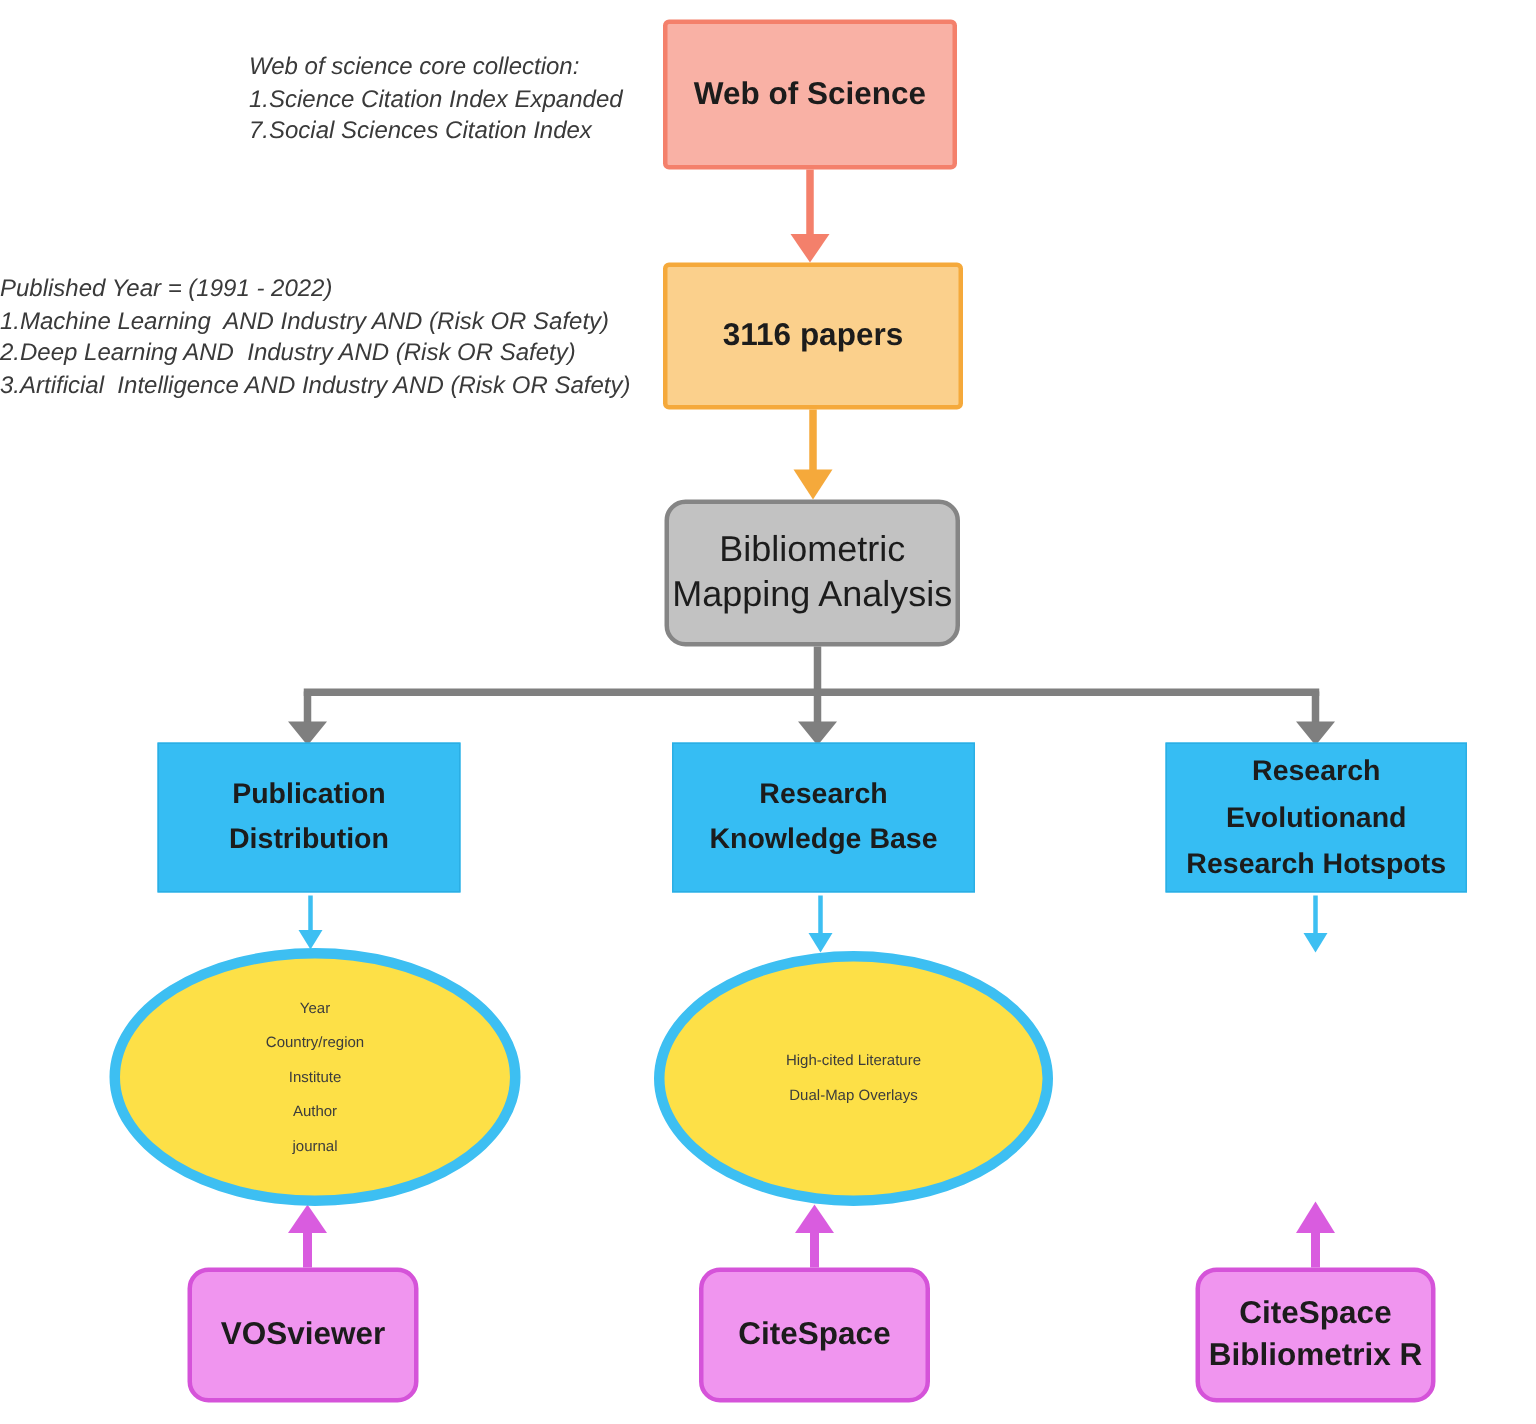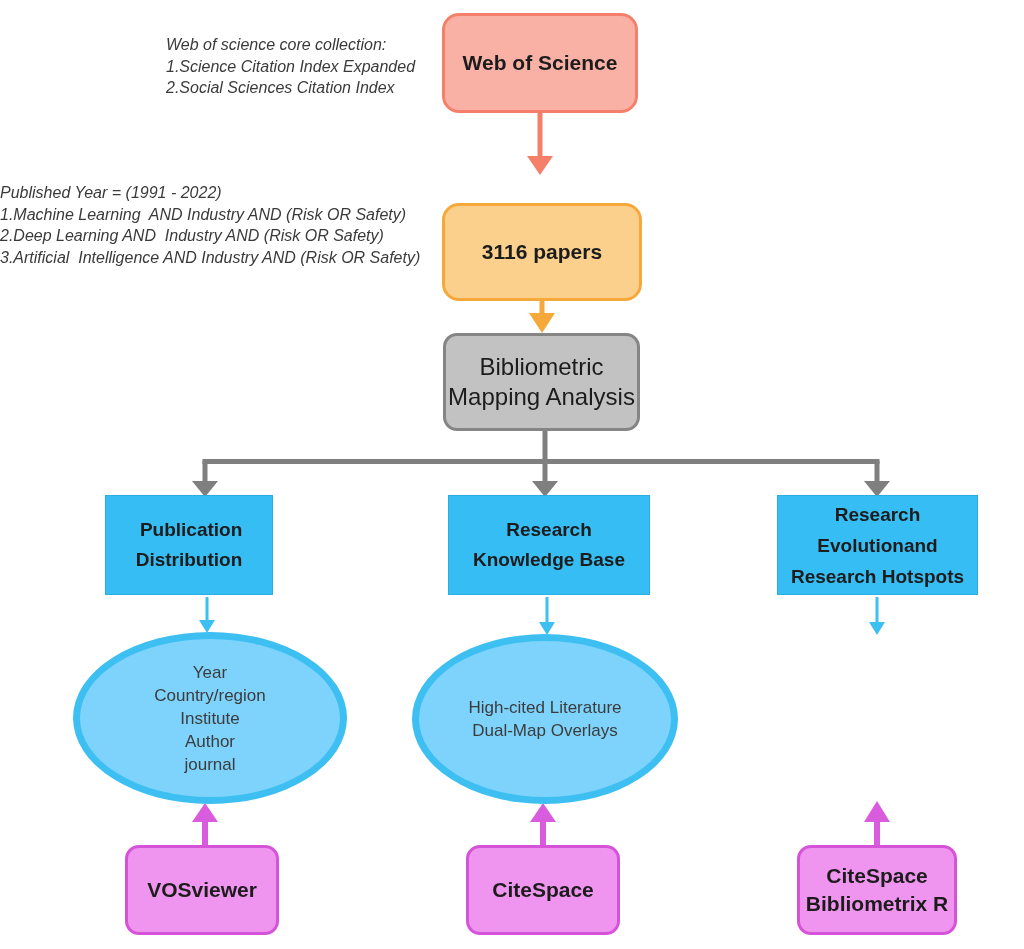--- a/index.html
+++ b/index.html
@@ -32,34 +32,33 @@
     display: flex;
     align-items: center;
     justify-content: center;
     text-align: center;
     box-sizing: border-box;
     color: var(--text-dark);
   }
   .node span { white-space: pre-line; }
 
   .rounded-box {
-    border-radius: 17px;
+    border-radius: 4px;
     font-weight: bold;
     font-size: 21px;
   }
   #node-source {
     left: 442px; top: 13px; width: 196px; height: 100px;
     background: var(--source-fill);
     border: 3px solid var(--source-border);
   }
   #node-papers {
     left: 442px; top: 175px; width: 200px; height: 98px;
     background: var(--papers-fill);
     border: 3px solid var(--papers-border);
-    margin-top: 28px;
   }
   #node-analysis {
     left: 443px; top: 333px; width: 197px; height: 98px;
     background: var(--analysis-fill);
     border: 3px solid var(--analysis-border);
     border-radius: 14px;
     font-size: 24px;
     line-height: 30px;
   }
 
@@ -75,34 +74,34 @@
   #note-query { left: 0;  top: 182px; }
 
   .topic-box {
     top: 495px; height: 100px;
     background: var(--topic-fill);
     border: 1px solid var(--topic-edge);
     font-weight: bold;
     font-size: 19px;
     line-height: 30px;
   }
-  #topic-0 { left: 105px; width: 168px; text-align: right; }
+  #topic-0 { left: 105px; width: 202px; }
   #topic-1 { left: 448px; width: 202px; }
   #topic-2 { left: 777px; width: 201px; line-height: 31px; }
 
   .ellipse {
-    background: #7dd3fc;
+    background: #fde047;
     border: 7px solid var(--flow-blue);
     border-radius: 50%;
-    font-size: 17px;
+    font-size: 10px;
     line-height: 23px;
     color: var(--ellipse-text);
   }
   #ellipse-0 { left: 73px;  top: 632px; width: 274px; height: 172px; }
-  #ellipse-1 { left: 412px; top: 634px; width: 266px; height: 170px; }
+  #ellipse-1 { left: 436px; top: 634px; width: 266px; height: 170px; }
   #ellipse-2 { left: 743px; top: 634px; width: 260px; height: 167px; }
 
   .tool-box {
     top: 845px; height: 90px;
     background: var(--tool-fill);
     border: 3px solid var(--tool-border);
     border-radius: 14px;
     font-weight: bold;
     font-size: 21px;
     line-height: 28px;
@@ -160,21 +159,21 @@
       <polygon class="fill-magenta" points="530,822 556,822 543,803"></polygon>
     </g>
     <g>
       <line class="stroke-magenta" x1="877" y1="845" x2="877" y2="820" stroke-width="6"></line>
       <polygon class="fill-magenta" points="864,822 890,822 877,801"></polygon>
     </g>
   </svg>
 
   <div class="note" id="note-wos">Web of science core collection:
 1.Science Citation Index Expanded
-2.Social Sciences Citation Index</div>
+7.Social Sciences Citation Index</div>
   <div class="note" id="note-query">Published Year = (1991 - 2022)
 1.Machine Learning  AND Industry AND (Risk OR Safety)
 2.Deep Learning AND  Industry AND (Risk OR Safety)
 3.Artificial  Intelligence AND Industry AND (Risk OR Safety)</div>
 
   <div class="node rounded-box" id="node-source">
     <span>Web of Science</span>
   </div>
   <div class="node rounded-box" id="node-papers">
     <span>3116 papers</span>

